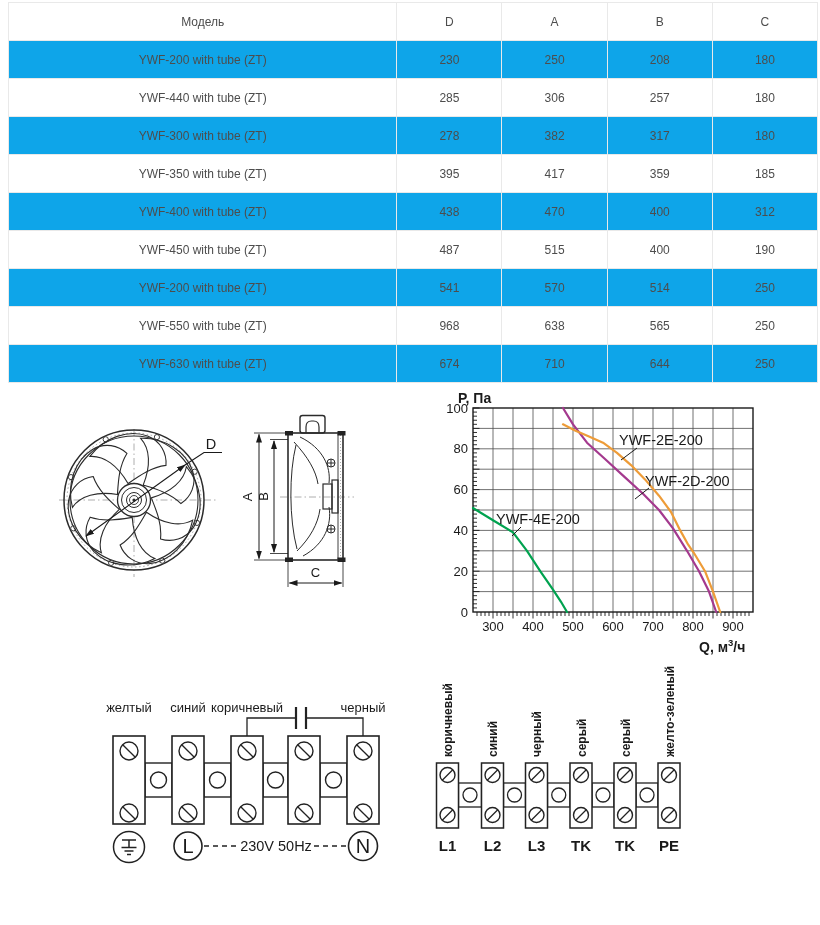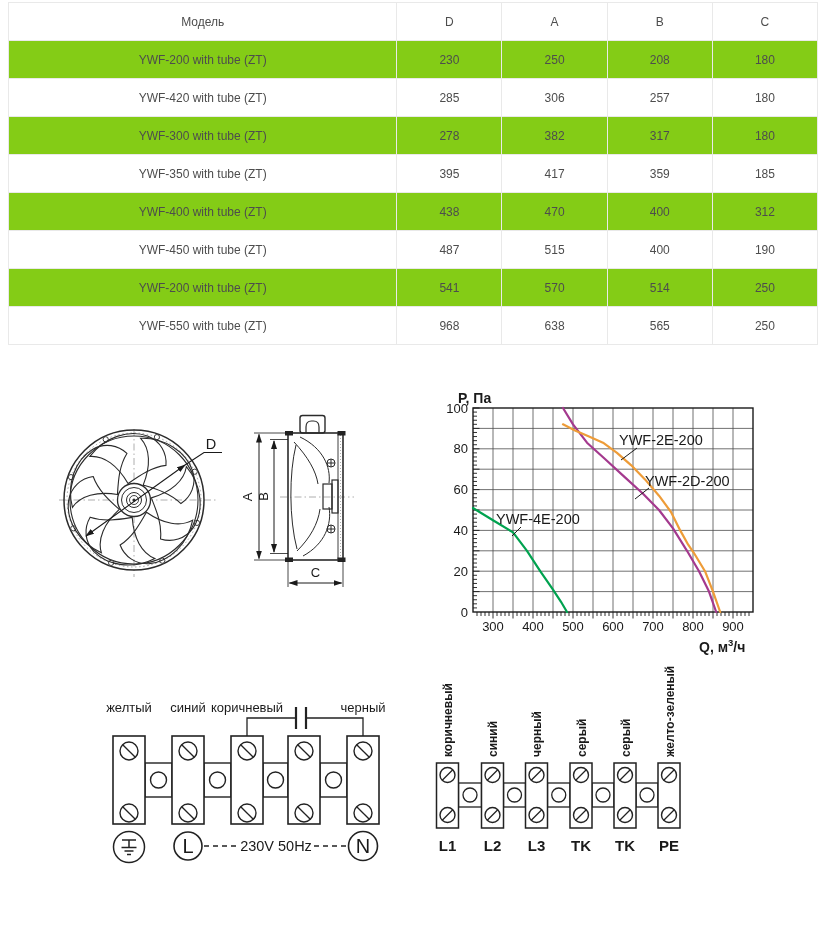--- a/index.html
+++ b/index.html
@@ -2,21 +2,21 @@
 <html><head>
 <meta charset="utf-8">
 <style>
   html,body{margin:0;padding:0;background:#fff;}
   #page{position:relative;width:820px;height:925px;background:#fff;overflow:hidden;
         font-family:"Liberation Sans",sans-serif;color:#4d4d4d;}
   
   table.dims{position:absolute;left:8px;top:2px;width:810px;border-collapse:collapse;table-layout:fixed;}
   .dims th,.dims td{border:1px solid #e9e9e9;font-size:12px;font-weight:400;color:#4d4d4d;
         text-align:center;height:37px;padding:0;background:#fff;}
-  .dims tbody tr.stripe td{background:#84cc16;}
+  .dims tbody tr.stripe td{background:#0ea5e9;}
   
   svg.draw{position:absolute;overflow:visible;}
   #fan-front{left:55px;top:405px;}
   #fan-side{left:240px;top:403px;}
   #chart{left:433px;top:390px;}
   #wiring-left{left:85px;top:690px;}
   #wiring-right{left:425px;top:670px;}
   .tech{stroke:#2b2b2b;fill:none;}
   text{font-family:"Liberation Sans",sans-serif;}
 </style>
@@ -44,21 +44,21 @@
       </thead>
       <tbody>
         <tr class="stripe">
           <td>YWF-200 with tube (ZT)</td>
           <td>230</td>
           <td>250</td>
           <td>208</td>
           <td>180</td>
         </tr>
         <tr>
-          <td>YWF-420 with tube (ZT)</td>
+          <td>YWF-440 with tube (ZT)</td>
           <td>285</td>
           <td>306</td>
           <td>257</td>
           <td>180</td>
         </tr>
         <tr class="stripe">
           <td>YWF-300 with tube (ZT)</td>
           <td>278</td>
           <td>382</td>
           <td>317</td>
@@ -90,20 +90,27 @@
           <td>541</td>
           <td>570</td>
           <td>514</td>
           <td>250</td>
         </tr>
         <tr>
           <td>YWF-550 with tube (ZT)</td>
           <td>968</td>
           <td>638</td>
           <td>565</td>
+          <td>250</td>
+        </tr>
+        <tr class="stripe">
+          <td>YWF-630 with tube (ZT)</td>
+          <td>674</td>
+          <td>710</td>
+          <td>644</td>
           <td>250</td>
         </tr>
       </tbody>
     </table>
 
   <svg id="fan-front" class="draw" width="175" height="185" viewBox="0 0 175 185">
     <defs>
       <path id="bl" d="M 7,-16 C 12,-36 9,-53 -2,-62 C 22,-66 45,-55 54,-37 C 60,-24 56,-11 47,-3 C 35,-12 20,-14 7,-16 Z"></path>
       <marker id="arF" markerWidth="12" markerHeight="10" refX="8" refY="3" orient="auto-start-reverse" markerUnits="userSpaceOnUse">
         <path d="M0,0 L9,3 L0,6 Z" fill="#1a1a1a"></path>

